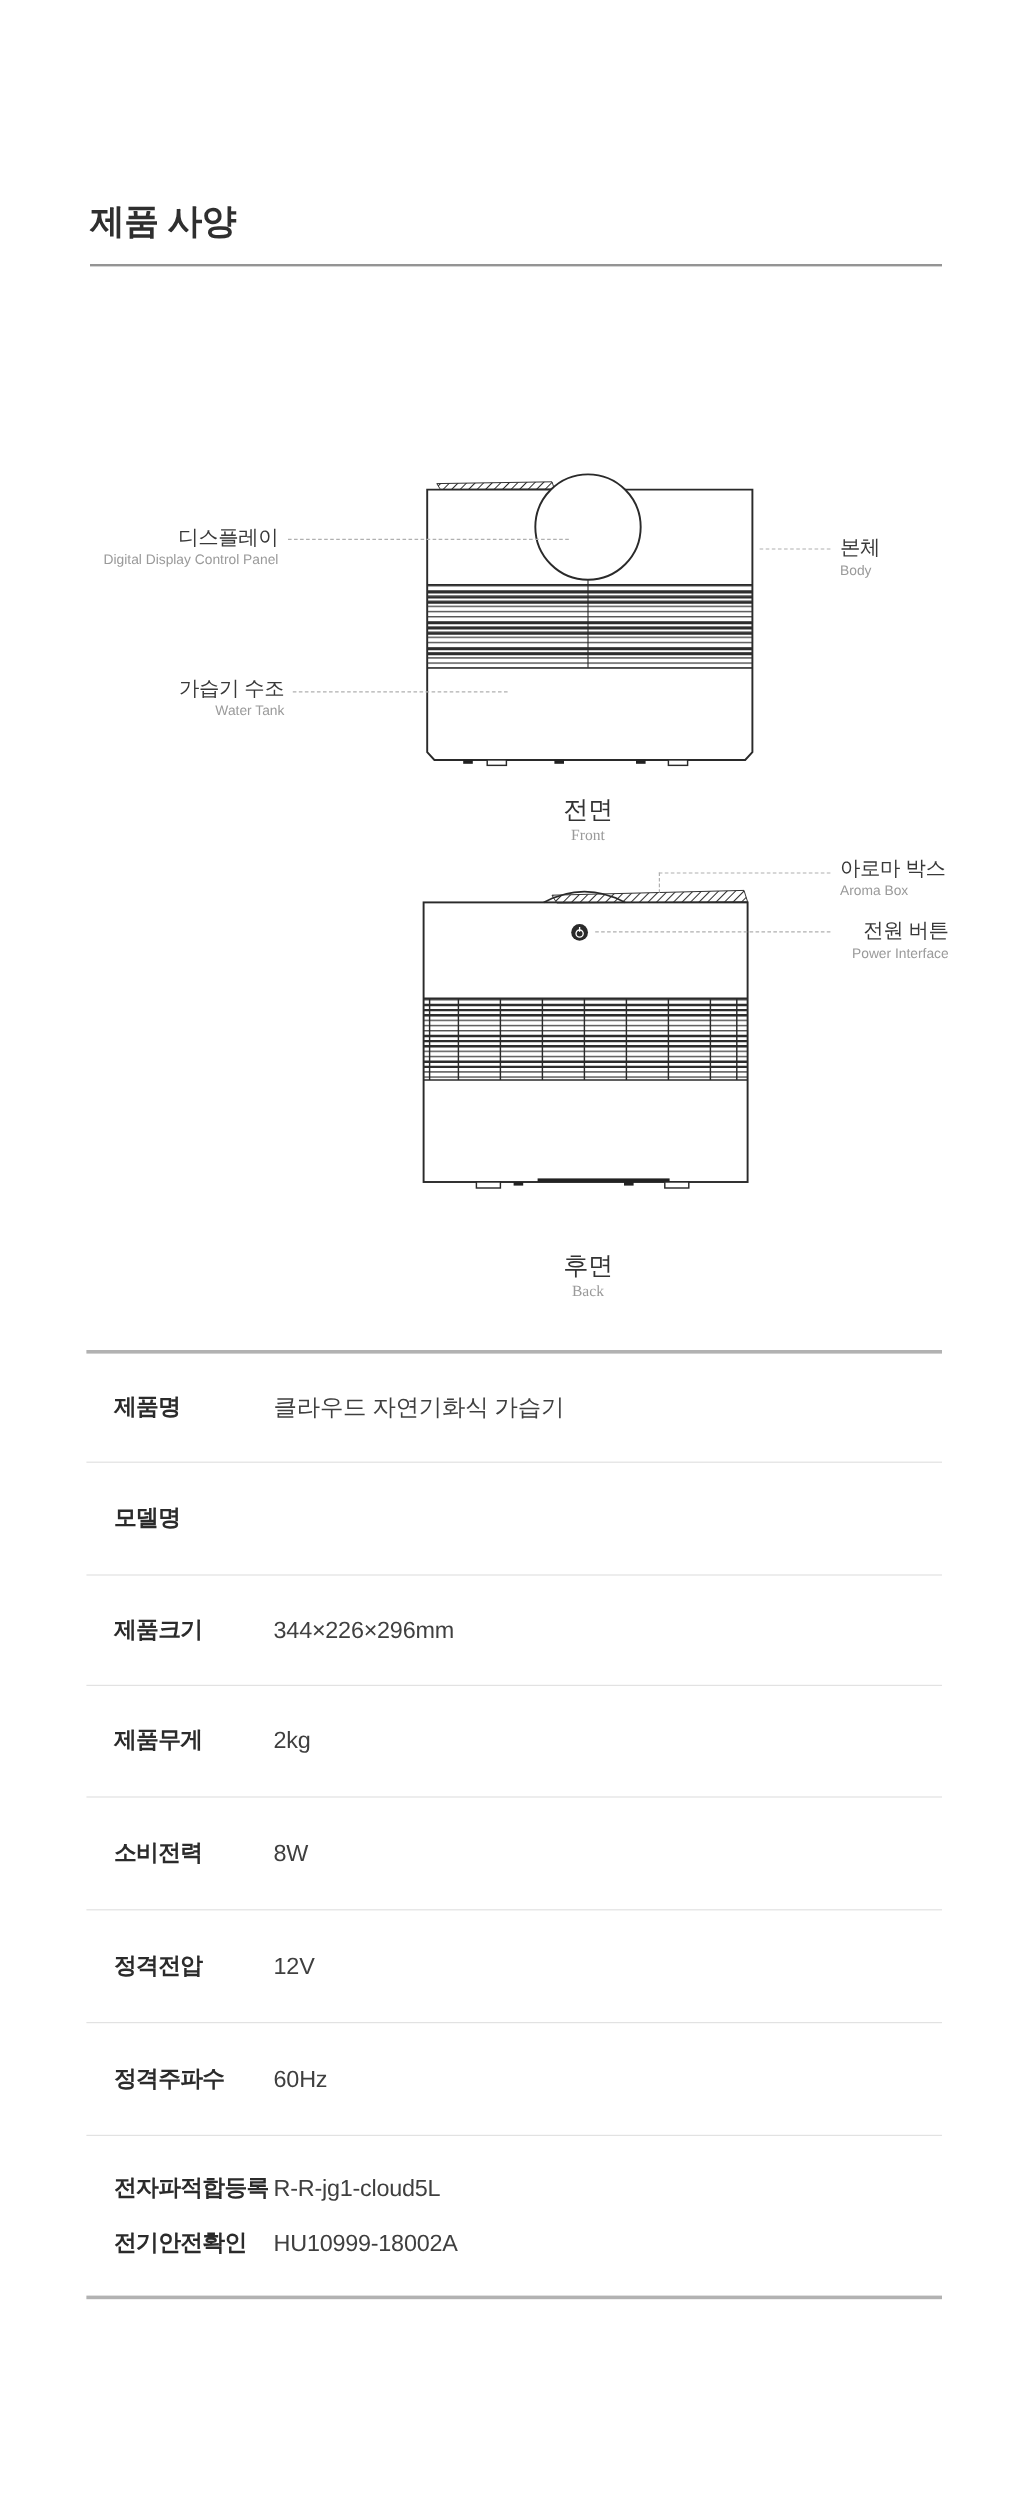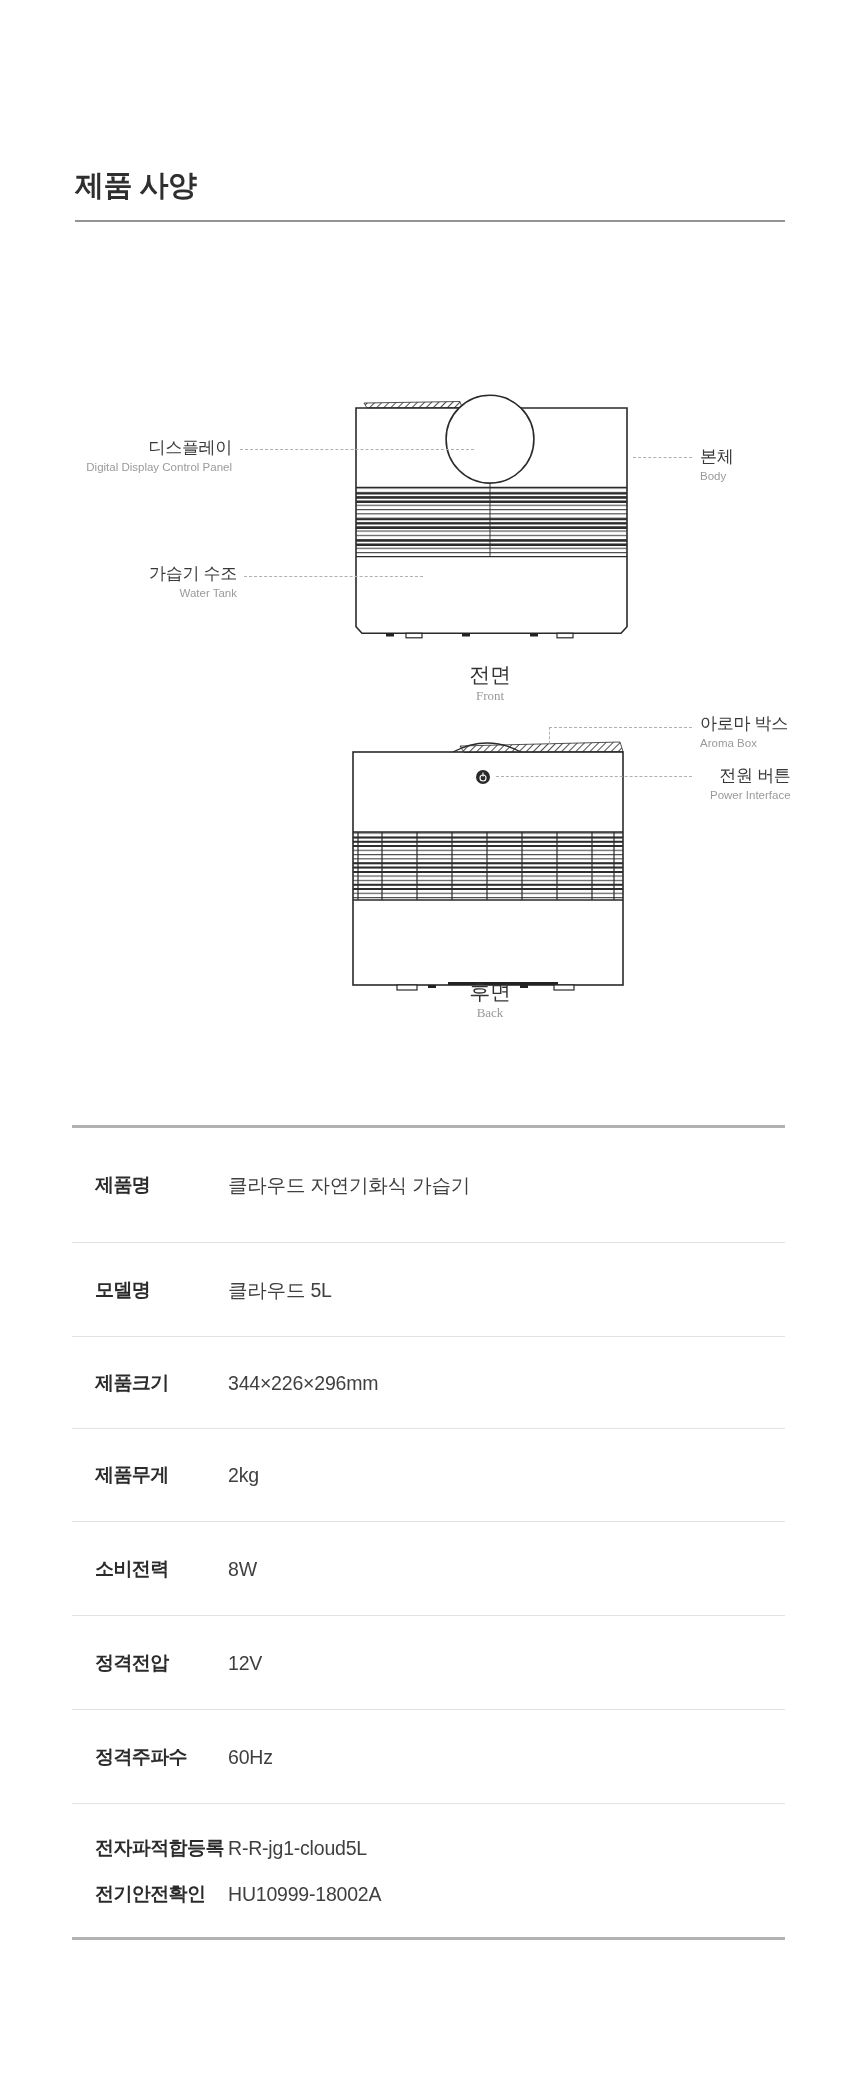--- a/index.html
+++ b/index.html
@@ -25,21 +25,21 @@
   .dlabel .en { font-size:11.5px; line-height:15px; color:#9a9a9a; margin-top:2px; }
   .dlabel.r { text-align:right; }
 
   .caption { position:absolute; left:340px; width:300px; text-align:center;font-family:Liberation Serif, serif; }
   .caption .ko { font-size:21px; line-height:24px; color:#333333; letter-spacing:-0.3px; }
   .caption .en { font-size:13px; line-height:16px; color:#9a9a9a; margin-top:1px; }
 
   
   .spec-table { position:absolute; left:72px; top:1125px; width:713px; border-top:3px solid #b2b2b2; }
   .spec-row { display:flex; align-items:center; padding-left:23px; border-bottom:1px solid #e2e2e2; }
-  .spec-row.h91 { height:115px; } .spec-row.h92 { height:92px; } .spec-row.h93 { height:93px; } .spec-row.h94 { height:94px; }
+  .spec-row.h91 { height:91px; } .spec-row.h92 { height:92px; } .spec-row.h93 { height:93px; } .spec-row.h94 { height:94px; }
   .spec-row.cert { height:136px; flex-direction:column; align-items:stretch; justify-content:center;
                    gap:16px; border-bottom:3px solid #b2b2b2; }
   .spec-line { display:flex; align-items:center; }
   .spec-label { flex:0 0 133px; font-size:19px; font-weight:700; color:#2b2b2b; letter-spacing:-0.6px; line-height:30px; }
   .spec-value { flex:1; font-size:19.5px; color:#3f3f3f; letter-spacing:-0.2px; line-height:30px; }
 </style>
 </head>
 <body>
 
 <div class="page">
@@ -175,33 +175,32 @@
 
   <div class="dlabel" style="left:700px; top:714px;">
     <div class="ko">아로마 박스</div>
     <div class="en">Aroma Box</div>
   </div>
   <div class="dlabel" style="left:700px; top:766px;margin-left:10px;">
     <div class="ko">전원 버튼</div>
     <div class="en">Power Interface</div>
   </div>
 
-  <div class="caption" style="top:980px;">
+  <div class="caption" style="top:1043px;">
     <div class="ko">후면</div>
     <div class="en">Back</div>
   </div>
 
   <div class="spec-table">
     <div class="spec-row h91">
       <div class="spec-label">제품명</div>
       <div class="spec-value">클라우드 자연기화식 가습기</div>
     </div>
     <div class="spec-row h94">
       <div class="spec-label">모델명</div>
-      <div class="spec-value">클라우드 5L</div>
     </div>
     <div class="spec-row h92">
       <div class="spec-label">제품크기</div>
       <div class="spec-value">344×226×296mm</div>
     </div>
     <div class="spec-row h93">
       <div class="spec-label">제품무게</div>
       <div class="spec-value">2kg</div>
     </div>
     <div class="spec-row h94">

